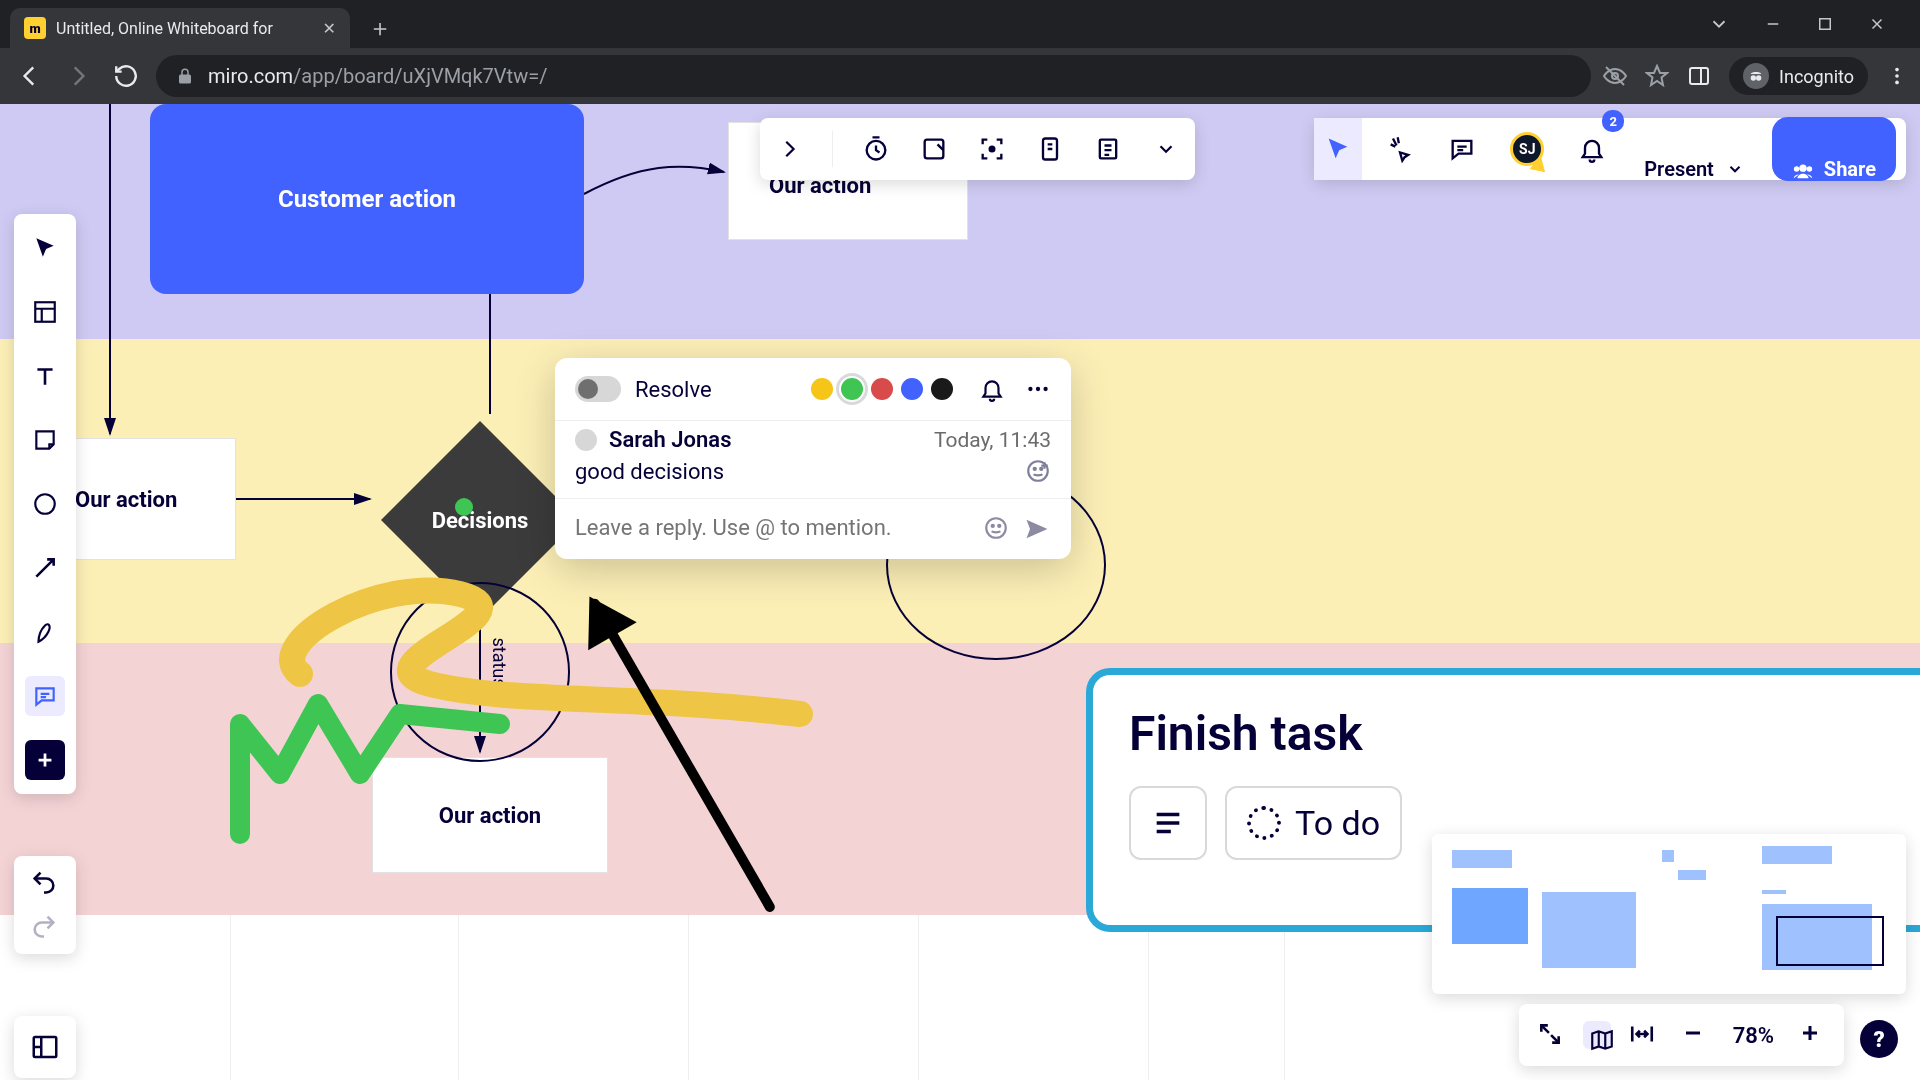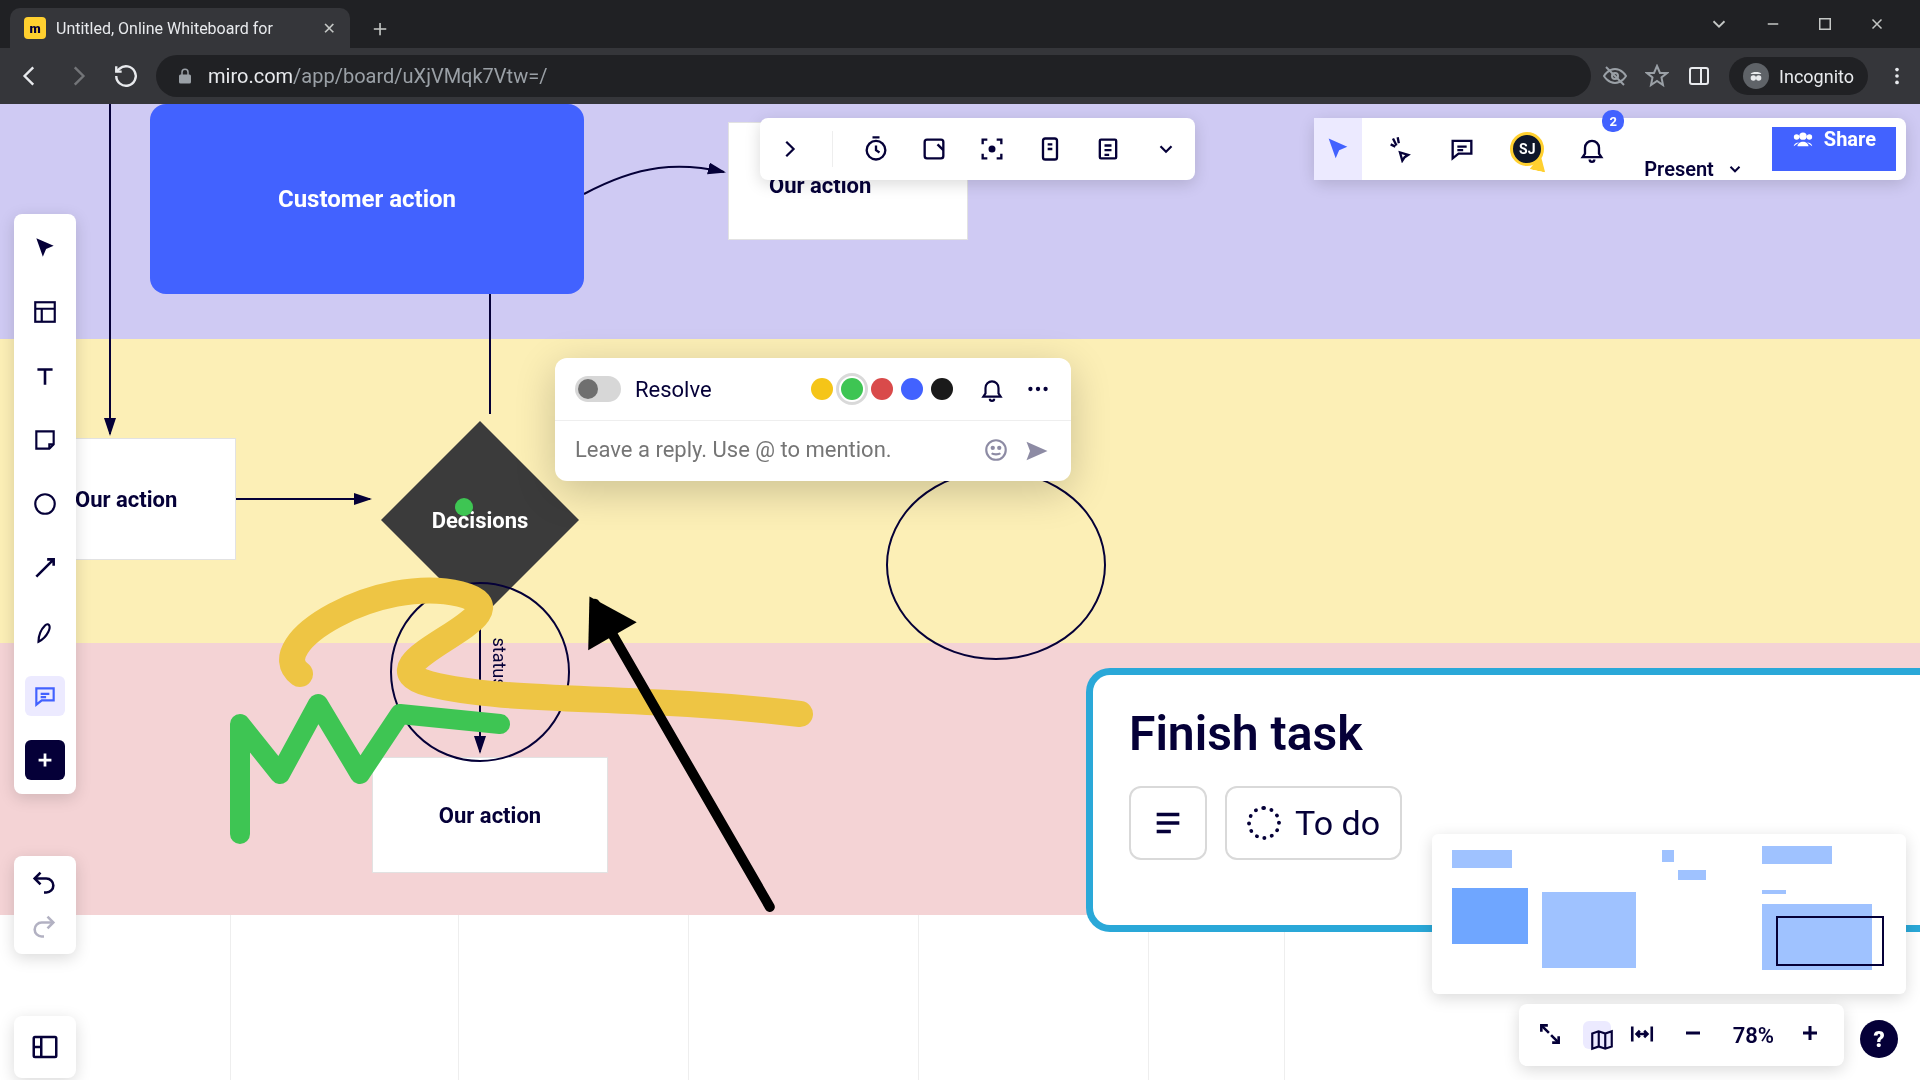--- a/index.html
+++ b/index.html
@@ -49,21 +49,21 @@
 
   
   .right-toolbar { position:absolute; top:14px; right:14px; height:62px; background:#fff; border-radius:8px; box-shadow:0 4px 16px rgba(0,0,0,.15); display:flex; align-items:center; padding:0 10px 0 0; gap:14px; }
   .rt-item { height:62px; display:flex; align-items:center; justify-content:center; padding:0 10px; color:#050038; }
   .rt-item.active { background:#eceaff; }
   .avatar { width:34px; height:34px; border-radius:50%; background:#0f172a; color:#fff; font-size:14px; font-weight:700; display:flex; align-items:center; justify-content:center; border:3px solid #ffd02f; position:relative;}
   .avatar::after{ content:""; position:absolute; right:-6px; bottom:-8px; width:16px; height:16px; background:#ffd02f; clip-path:polygon(50% 0,100% 100%,0 100%); transform:rotate(12deg); }
   .bell-badge { position:relative; }
   .bell-badge .count { position:absolute; top:-8px; right:-8px; background:#4262ff; color:#fff; font-size:13px; font-weight:700; border-radius:10px; min-width:22px; height:22px; display:flex; align-items:center; justify-content:center; padding:0 5px;}
   .present { display:flex; align-items:center; gap:12px; padding:0 14px; font-size:20px; font-weight:600; color:#050038;margin-top:40px; }
-  .share-btn { background:#4262ff; color:#fff; border:none; border-radius:0; height:44px; padding:0 20px; font-size:20px; font-weight:700; display:flex; align-items:flex-start; gap:10px; cursor:pointer; }
+  .share-btn { background:#4262ff; color:#fff; border:none; border-radius:16px; height:64px; padding:0 20px; font-size:20px; font-weight:700; display:flex; align-items:flex-end; gap:10px; cursor:pointer; }
 
   
   .left-tools { position:absolute; top:110px; left:14px; width:62px; background:#fff; border-radius:8px; box-shadow:0 4px 16px rgba(0,0,0,.15); display:flex; flex-direction:column; align-items:center; padding:14px 0; gap:24px; }
   .left-tools .tool { width:40px; height:40px; display:flex; align-items:center; justify-content:center; color:#050038; border-radius:6px; }
   .left-tools .tool.add { background:#050038; color:#fff; }
   .left-tools .tool.active { background:#eceaff; color:#4262ff; }
   .left-undo { position:absolute; top:752px; left:14px; width:62px; background:#fff; border-radius:8px; box-shadow:0 4px 16px rgba(0,0,0,.15); display:flex; flex-direction:column; align-items:center; padding:12px 0; gap:14px; }
   .left-undo .ico{ width:30px;height:30px;color:#050038;}
   .left-undo .ico.disabled{opacity:.3;}
   .panel-toggle { position:absolute; top:912px; left:14px; width:62px; height:62px; background:#fff; border-radius:8px; box-shadow:0 4px 16px rgba(0,0,0,.15); display:flex; align-items:center; justify-content:center; color:#050038; }
@@ -320,20 +320,39 @@
             </svg>
           </span>
         <span class="more" style="margin-left:6px">
             <svg width="26" height="26" viewBox="0 0 24 24" fill="#050038">
               <circle cx="5" cy="12" r="2"></circle>
               <circle cx="12" cy="12" r="2"></circle>
               <circle cx="19" cy="12" r="2"></circle>
             </svg>
           </span>
       </div>
+      <div class="cp-body">
+        <div class="cp-author">
+          <span class="av"></span>
+          <span>Sarah Jonas</span>
+          <span class="cp-time">Today, 11:43</span>
+        </div>
+        <div class="cp-text">
+          <span>good decisions</span>
+          <span class="react">
+              <svg width="26" height="26" viewBox="0 0 24 24" fill="none" stroke="#050038" stroke-width="2">
+                <circle cx="12" cy="12" r="9"></circle>
+                <circle cx="9" cy="10" r="1" fill="#050038"></circle>
+                <circle cx="15" cy="10" r="1" fill="#050038"></circle>
+                <path d="M8 15c1.3 1.3 6.7 1.3 8 0"></path>
+                <path d="M18 4v6M15 7h6"></path>
+              </svg>
+            </span>
+        </div>
+      </div>
       <div class="cp-reply">
         <input placeholder="Leave a reply. Use @ to mention." style="">
         <span class="emoji">
             <svg width="26" height="26" viewBox="0 0 24 24" fill="none" stroke="#050038" stroke-width="2">
               <circle cx="12" cy="12" r="9"></circle>
               <circle cx="9" cy="10" r="1" fill="#050038"></circle>
               <circle cx="15" cy="10" r="1" fill="#050038"></circle>
               <path d="M8 15c1.3 1.3 6.7 1.3 8 0"></path>
             </svg>
           </span>

